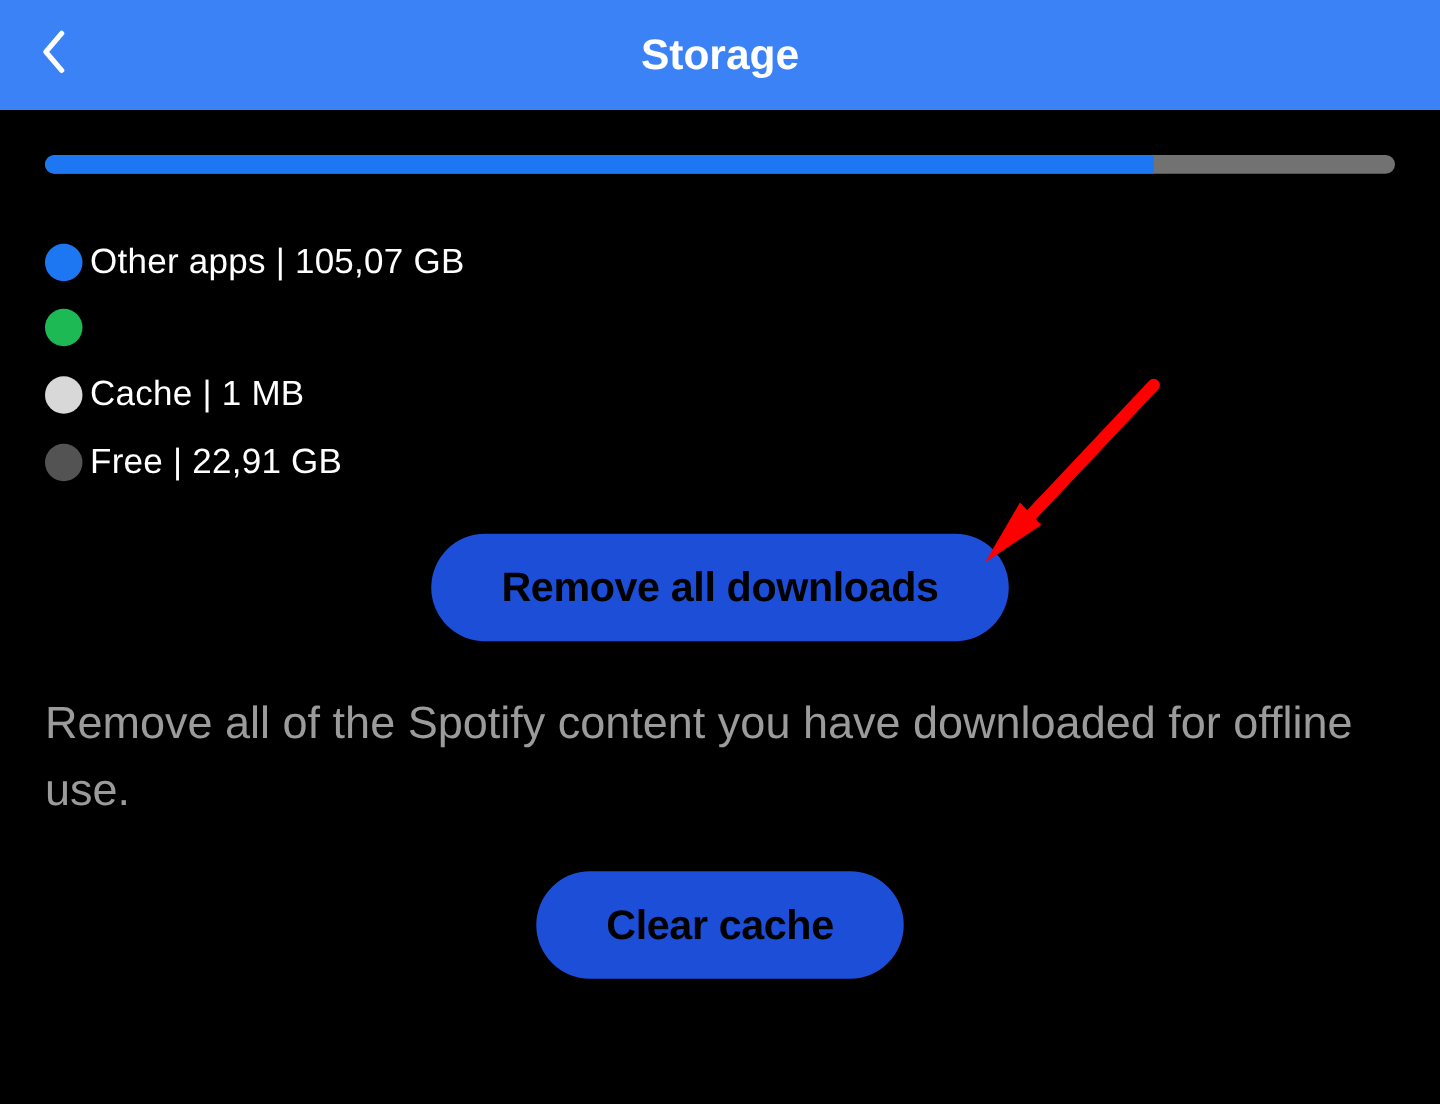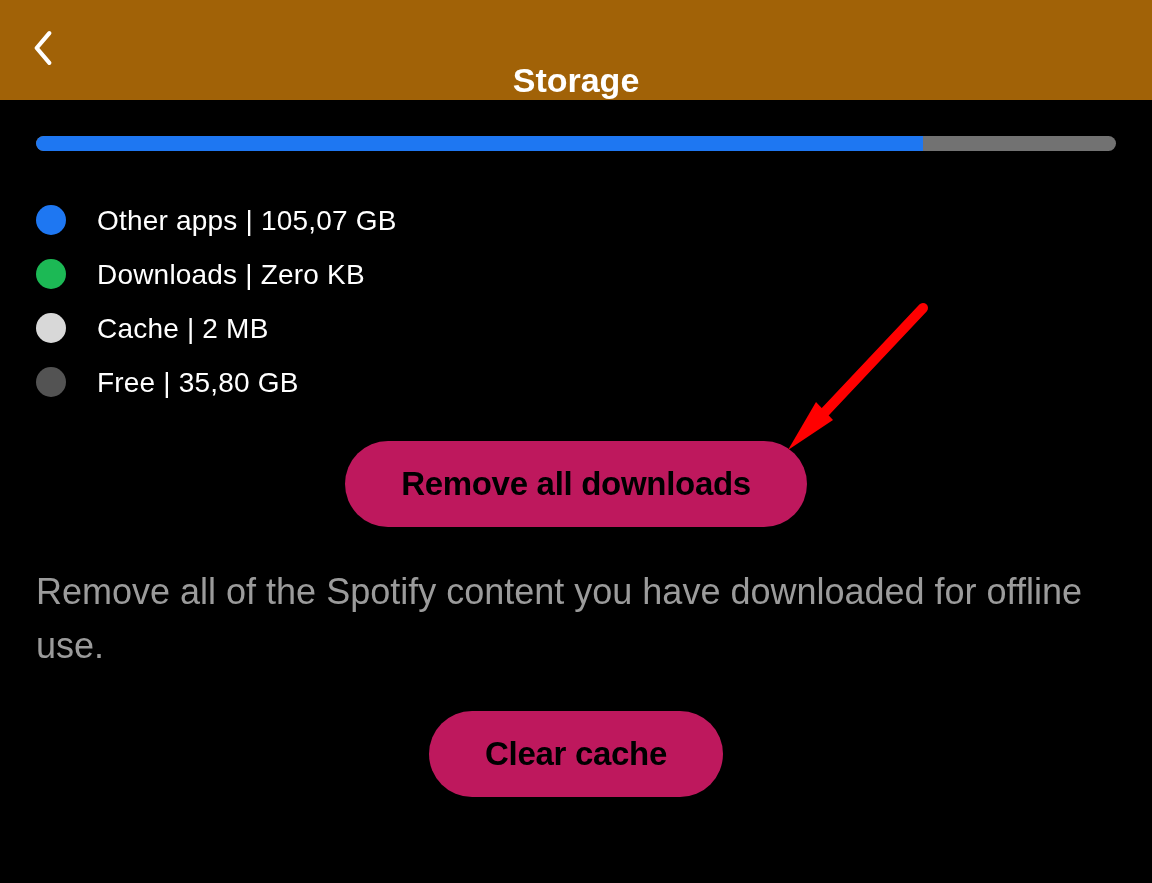--- a/index.html
+++ b/index.html
@@ -10,24 +10,24 @@
     body {
       width: 1152px;
       height: 883px;
       background: #000000;
       font-family: -apple-system, BlinkMacSystemFont, "Segoe UI", Helvetica, Arial, sans-serif;
       color: #ffffff;
       overflow: hidden;
       position: relative;
     }
     .header {
-      height: 100px;
-      background: #a16207;
+      height: 88px;
+      background: #3b82f6;
       display: flex;
-      align-items: flex-end;
+      align-items: center;
       position: relative;
     }
     .back-button {
       position: absolute;
       left: 30px;
       top: 50%;
       transform: translateY(-50%);
       cursor: pointer;
       display: flex;
       align-items: center;
@@ -62,43 +62,43 @@
       width: 82.1%;
     }
     .legend {
       margin-top: 54px;
       display: flex;
       flex-direction: column;
       gap: 22px;
     }
     .legend-item {
       display: flex;
-      align-items: flex-start;
-      gap: 31px;
+      align-items: flex-end;
+      gap: 6px;
     }
     .legend-dot {
       width: 30px;
       height: 30px;
       border-radius: 50%;
       flex-shrink: 0;
     }
     .legend-label {
       font-size: 28px;
       font-weight: 400;
       color: #ffffff;
       letter-spacing: 0.2px;
     }
     .button-section {
       margin-top: 42px;
       display: flex;
       flex-direction: column;
       align-items: center;
     }
     .pill-button {
-      background: #be185d;
+      background: #1d4ed8;
       color: #000000;
       border: none;
       border-radius: 999px;
       padding: 24px 56px;
       font-size: 33px;
       font-weight: 700;
       cursor: pointer;
       font-family: inherit;
       letter-spacing: -0.3px;
     }
@@ -145,29 +145,28 @@
     <div class="storage-bar-fill" style="width: 82.1%;"></div>
   </div>
 
   <div class="legend">
     <div class="legend-item">
       <div class="legend-dot" style="background:#1e77f2"></div>
       <div class="legend-label">Other apps | 105,07 GB</div>
     </div>
     <div class="legend-item">
       <div class="legend-dot" style="background:#1cb955"></div>
-      <div class="legend-label">Downloads | Zero KB</div>
     </div>
     <div class="legend-item">
       <div class="legend-dot" style="background:#d8d8d8"></div>
-      <div class="legend-label">Cache | 2 MB</div>
+      <div class="legend-label">Cache | 1 MB</div>
     </div>
     <div class="legend-item">
       <div class="legend-dot" style="background:#535353"></div>
-      <div class="legend-label">Free | 35,80 GB</div>
+      <div class="legend-label">Free | 22,91 GB</div>
     </div>
   </div>
 
   <div class="button-section">
     <button class="pill-button">Remove all downloads</button>
     <div class="description">Remove all of the Spotify content you have downloaded for offline use.</div>
   </div>
 
   <div class="second-button-section">
     <button class="pill-button">Clear cache</button>

